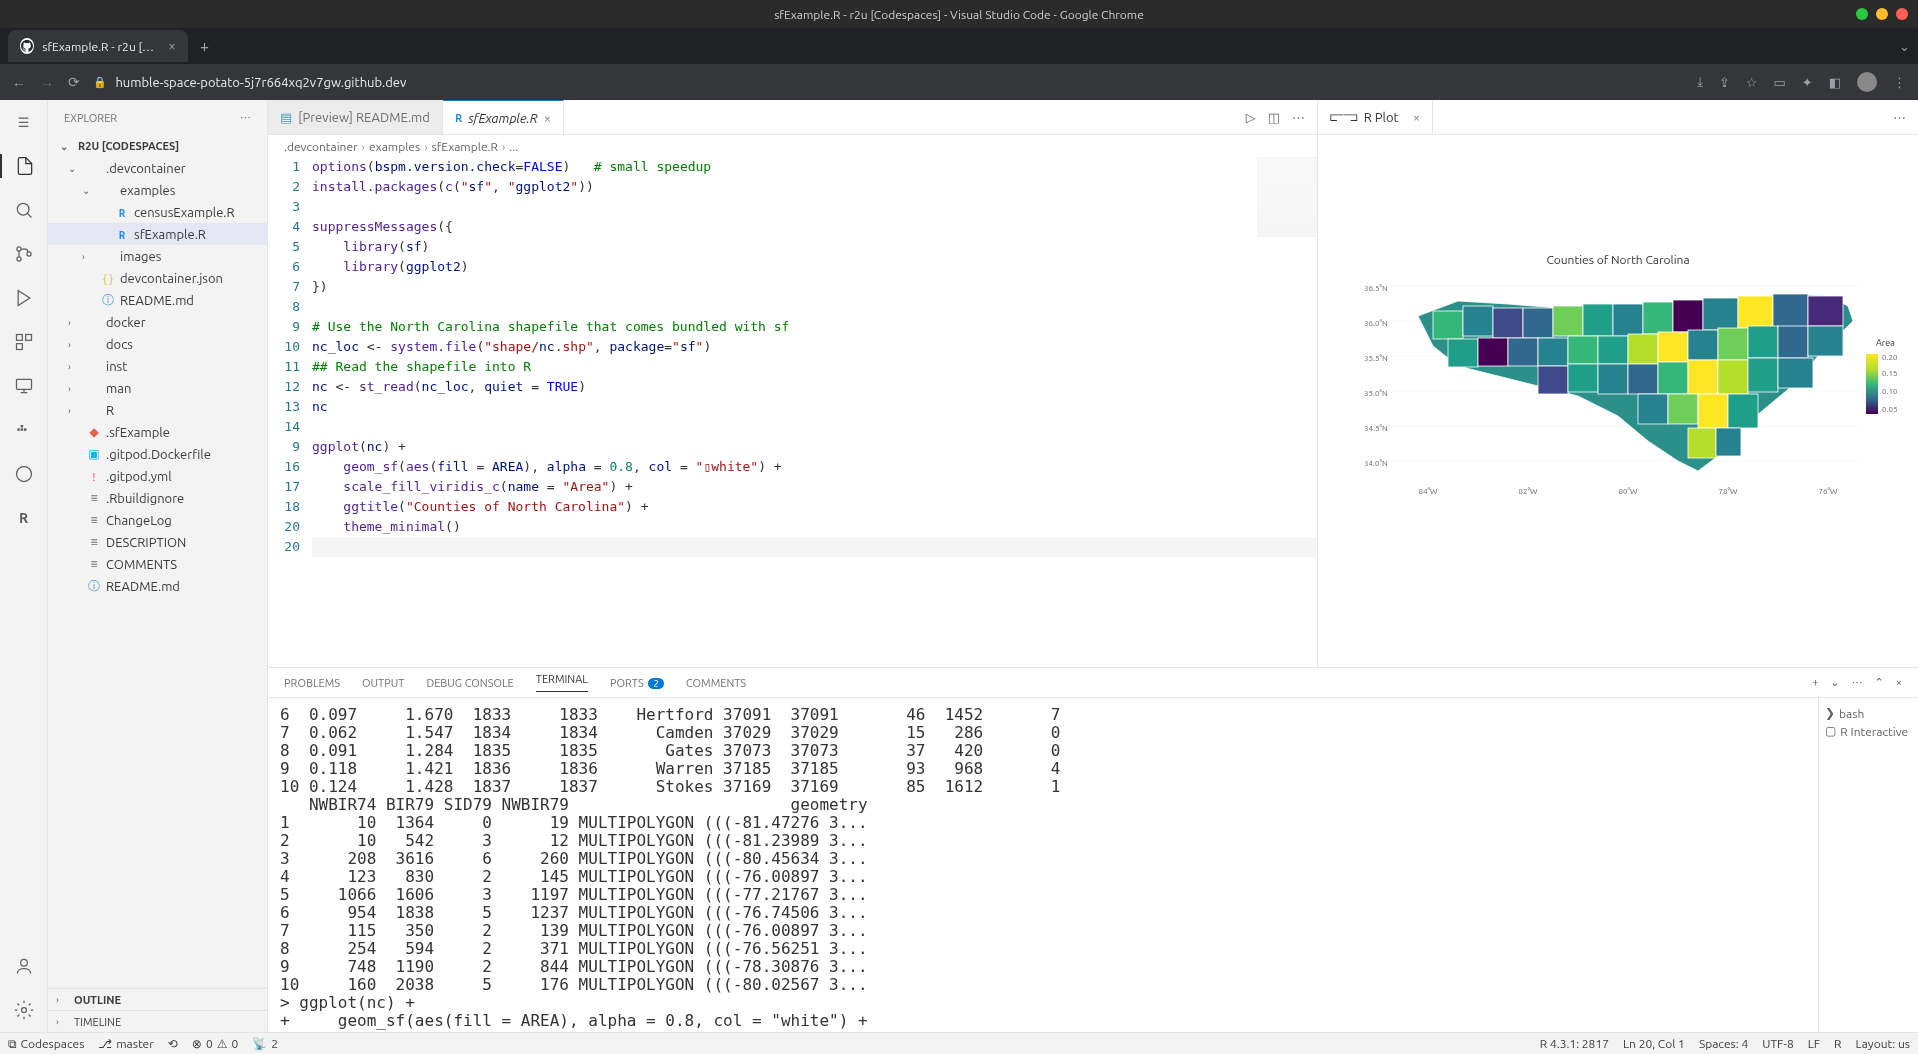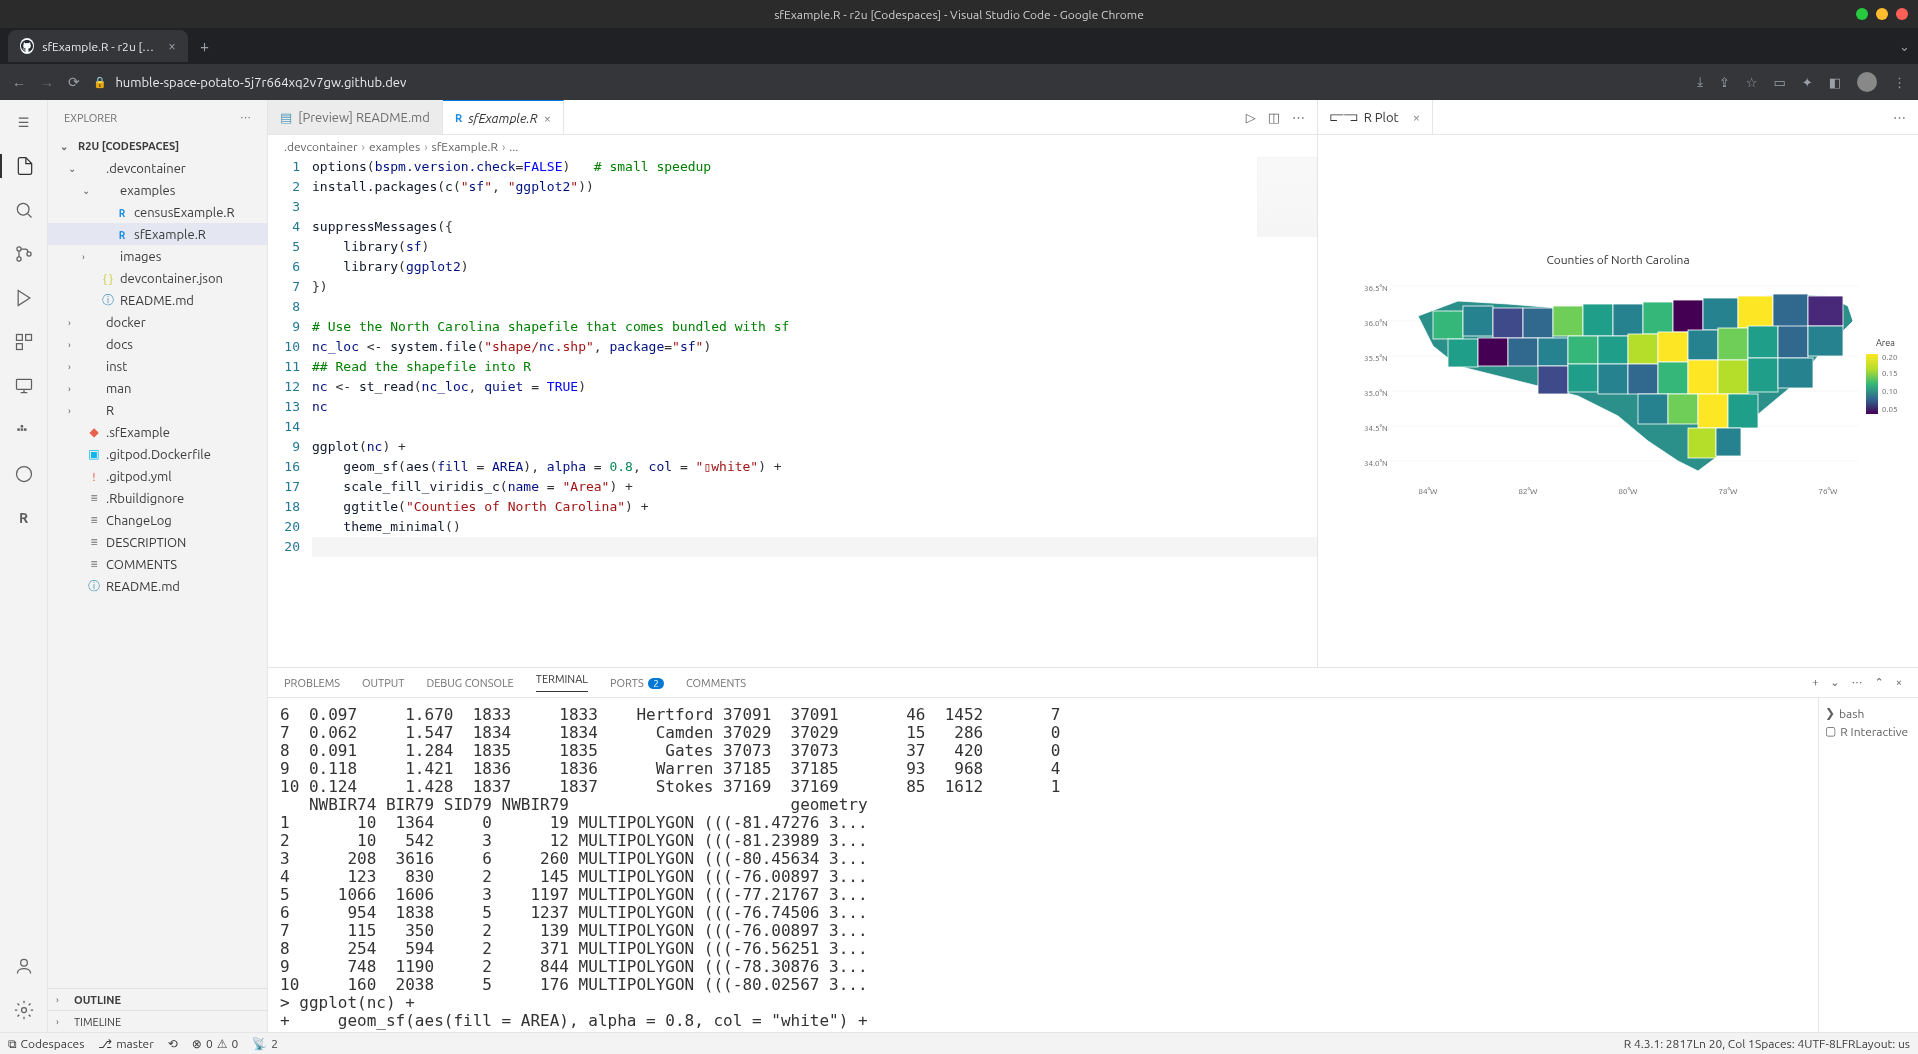--- a/index.html
+++ b/index.html
@@ -62,21 +62,21 @@
 .editor-left { flex: 1; display: flex; flex-direction: column; border-right: 1px solid #e5e5e5; min-width: 0; }
 .editor-right { width: 600px; display: flex; flex-direction: column; }
 
 .breadcrumb { height: 22px; display: flex; align-items: center; padding: 0 16px; font-size: 12px; color: #616161; gap: 4px; }
 .breadcrumb .sep { color: #999; }
 
 .code-area { flex: 1; display: flex; font-family: "SF Mono", Consolas, monospace; font-size: 13px; position: relative; overflow: hidden; }
 .gutter { width: 44px; text-align: right; color: #237893; padding-right: 12px; line-height: 20px; user-select: none; }
 .code-lines { flex: 1; line-height: 20px; white-space: pre; }
 .code-lines .line { height: 20px; }
-.minimap { position: absolute; right: 0; top: 0; width: 60px; height: 80px; background: linear-gradient(#f5f5f5, #f0f0f0); opacity: 0.6; border: 1px solid #eee; } .tk-fn { color: #0f172a; } .tk-str { color: #a31515; } .tk-num { color: #098658; } .tk-cm { color: #008000; } .tk-id { color: #001080; } .tk-const { color: #0000ff; }
+.minimap { position: absolute; right: 0; top: 0; width: 60px; height: 80px; background: linear-gradient(#f5f5f5, #f0f0f0); opacity: 0.6; border: 1px solid #eee; } .tk-fn { color: #4c1d95; } .tk-str { color: #a31515; } .tk-num { color: #098658; } .tk-cm { color: #008000; } .tk-id { color: #001080; } .tk-const { color: #0000ff; }
 .cursor-line { background: #f5f5f5; }
 
 
 .rplot-tab { height: 35px; display: flex; align-items: center; border-bottom: 1px solid #e5e5e5; }
 .rplot-tab-inner { display: flex; align-items: center; padding: 0 12px; gap: 6px; border-right: 1px solid #e5e5e5; height: 100%; }
 .rplot-actions { margin-left: auto; padding-right: 12px; color: #616161; }
 .plot-canvas { flex: 1; display: flex; align-items: center; justify-content: center; position: relative; background: #fff; }
 .plot-svg { width: 560px; height: 310px; }
 
 
@@ -86,21 +86,21 @@
 .panel-tab.active { color: #333; border-bottom: 1px solid #333; padding-bottom: 6px; }
 .badge { background: #0078d4; color: #fff; border-radius: 8px; padding: 0 5px; font-size: 10px; margin-left: 2px; }
 .panel-actions { margin-left: auto; display: flex; gap: 12px; color: #616161; }
 .terminal-body { flex: 1; display: flex; min-height: 0; }
 .term-out { flex: 1; font-family: "SF Mono", Consolas, monospace; font-size: 16px; line-height: 18px; padding: 8px 12px; white-space: pre; overflow: hidden; color: #333; }
 .term-side { width: 100px; border-left: 1px solid #e5e5e5; padding: 6px; font-size: 12px; color: #616161; }
 .term-side-item { display: flex; align-items: center; gap: 4px; padding: 2px 0; }
 
 
 .statusbar { height: 22px; background: #f3f3f3; border-top: 1px solid #e5e5e5; display: flex; align-items: center; padding: 0 8px; font-size: 12px; color: #3b3b3b; gap: 14px; }
-.statusbar .sb-right { margin-left: auto; display: flex; }
+.statusbar .sb-right { margin-left: auto; display: flex; gap: 14px; }
 .sb-item { display: flex; align-items: center; gap: 4px; }
 
 svg { display: block; }
 </style>
 </head>
 <body>
 
 <div class="window-titlebar">
   <span>sfExample.R - r2u [Codespaces] - Visual Studio Code - Google Chrome</span>
   <div class="window-controls">

